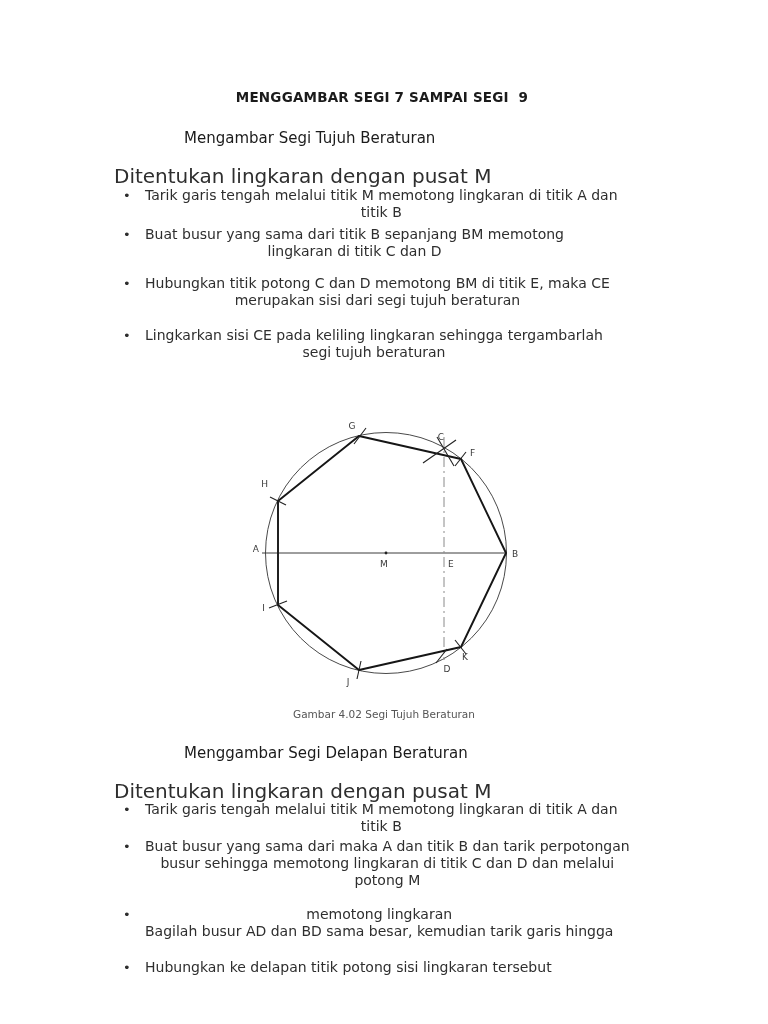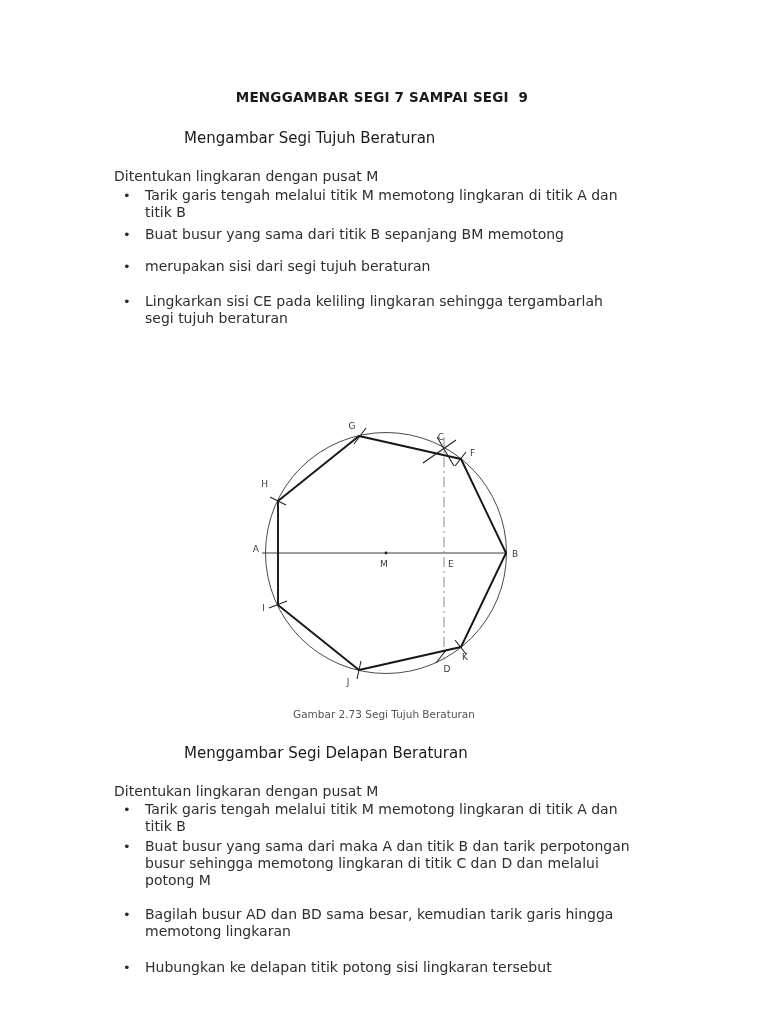--- a/index.html
+++ b/index.html
@@ -7,29 +7,29 @@
     position:relative;width:768px;height:1024px;background:#ffffff;overflow:hidden;
     font-family:"DejaVu Sans","Liberation Sans",sans-serif;color:#2e2e2e;margin:0 auto;
   }
   .doc-title{
     position:absolute;top:89px;left:0;width:764px;text-align:center;
     font-size:13.5px;font-weight:bold;color:#1b1b1b;white-space:pre-wrap;letter-spacing:.2px;
   }
   .sec-heading{position:absolute;left:140px;font-size:15px;font-weight:normal;color:#1b1b1b;white-space:nowrap;margin-left:44px;}
   .h-1{top:129px}
   .h-2{top:744px}
-  .intro{position:absolute;left:114px;font-size:14px;line-height:17px;white-space:nowrap;}
+  .intro{position:absolute;left:114px;font-size:20px;line-height:17px;white-space:nowrap;}
   .i-1{top:168px}
   .i-2{top:783px}
   .blist{position:absolute;left:114px;font-size:14px;}
   .bl-1{top:187px}
   .bl-2{top:801px}
   .bullet{display:flex;}
   .marker{width:31px;padding-left:9px;box-sizing:border-box;font-size:13px;line-height:17px;flex:0 0 31px;}
-  .lines{line-height:17px;}
+  .lines{line-height:17px;text-align:center;}
   .lines div{white-space:nowrap;}
   .mt3{margin-top:3px}.mt5{margin-top:5px}.mt15{margin-top:15px}
   .mt17{margin-top:17px}.mt18{margin-top:18px}.mt19{margin-top:19px}
   .fig{position:absolute;left:225px;top:403px;}
   .fig text{font-family:"DejaVu Sans","Liberation Sans",sans-serif;font-size:9px;fill:#3a3a3a;}
   .caption{position:absolute;top:708px;left:0;width:768px;text-align:center;font-size:10.5px;color:#555;}
 </style>
 </head>
 <body>
 
@@ -46,25 +46,27 @@
       <span class="marker">•</span>
       <div class="lines">
         <div>Tarik garis tengah melalui titik M memotong lingkaran di titik A dan</div>
         <div>titik B</div>
       </div>
     </div>
     <div class="bullet mt5">
       <span class="marker">•</span>
       <div class="lines">
         <div>Buat busur yang sama dari titik B sepanjang BM memotong</div>
+        <div>lingkaran di titik C dan D</div>
       </div>
     </div>
     <div class="bullet mt15">
       <span class="marker">•</span>
       <div class="lines">
+        <div>Hubungkan titik potong C dan D memotong BM di titik E, maka CE</div>
         <div>merupakan sisi dari segi tujuh beraturan</div>
       </div>
     </div>
     <div class="bullet mt18">
       <span class="marker">•</span>
       <div class="lines">
         <div>Lingkarkan sisi CE pada keliling lingkaran sehingga tergambarlah</div>
         <div>segi tujuh beraturan</div>
       </div>
     </div>
@@ -101,21 +103,21 @@
     <text x="448" y="567" text-anchor="start">E</text>
     <text x="470" y="456" text-anchor="start">F</text>
     <text x="352" y="429" text-anchor="middle">G</text>
     <text x="268" y="487" text-anchor="end">H</text>
     <text x="265" y="611" text-anchor="end">I</text>
     <text x="348" y="685" text-anchor="middle">J</text>
     <text x="462" y="660" text-anchor="start">K</text>
     <text x="384" y="567" text-anchor="middle">M</text>
   </svg>
 
-  <div class="caption">Gambar 2.73 Segi Tujuh Beraturan</div>
+  <div class="caption">Gambar 4.02 Segi Tujuh Beraturan</div>
 
   <div class="sec-heading h-2">Menggambar Segi Delapan Beraturan</div>
 
   <div class="intro i-2">Ditentukan lingkaran dengan pusat M</div>
 
   <div class="blist bl-2">
     <div class="bullet">
       <span class="marker">•</span>
       <div class="lines">
         <div>Tarik garis tengah melalui titik M memotong lingkaran di titik A dan</div>
@@ -126,22 +128,22 @@
       <span class="marker">•</span>
       <div class="lines">
         <div>Buat busur yang sama dari maka A dan titik B dan tarik perpotongan</div>
         <div>busur sehingga memotong lingkaran di titik C dan D dan melalui</div>
         <div>potong M</div>
       </div>
     </div>
     <div class="bullet mt17">
       <span class="marker">•</span>
       <div class="lines">
+        <div>memotong lingkaran</div>
         <div>Bagilah busur AD dan BD sama besar, kemudian tarik garis hingga</div>
-        <div>memotong lingkaran</div>
       </div>
     </div>
     <div class="bullet mt19">
       <span class="marker">•</span>
       <div class="lines">
         <div>Hubungkan ke delapan titik potong sisi lingkaran tersebut</div>
       </div>
     </div>
   </div>
 

